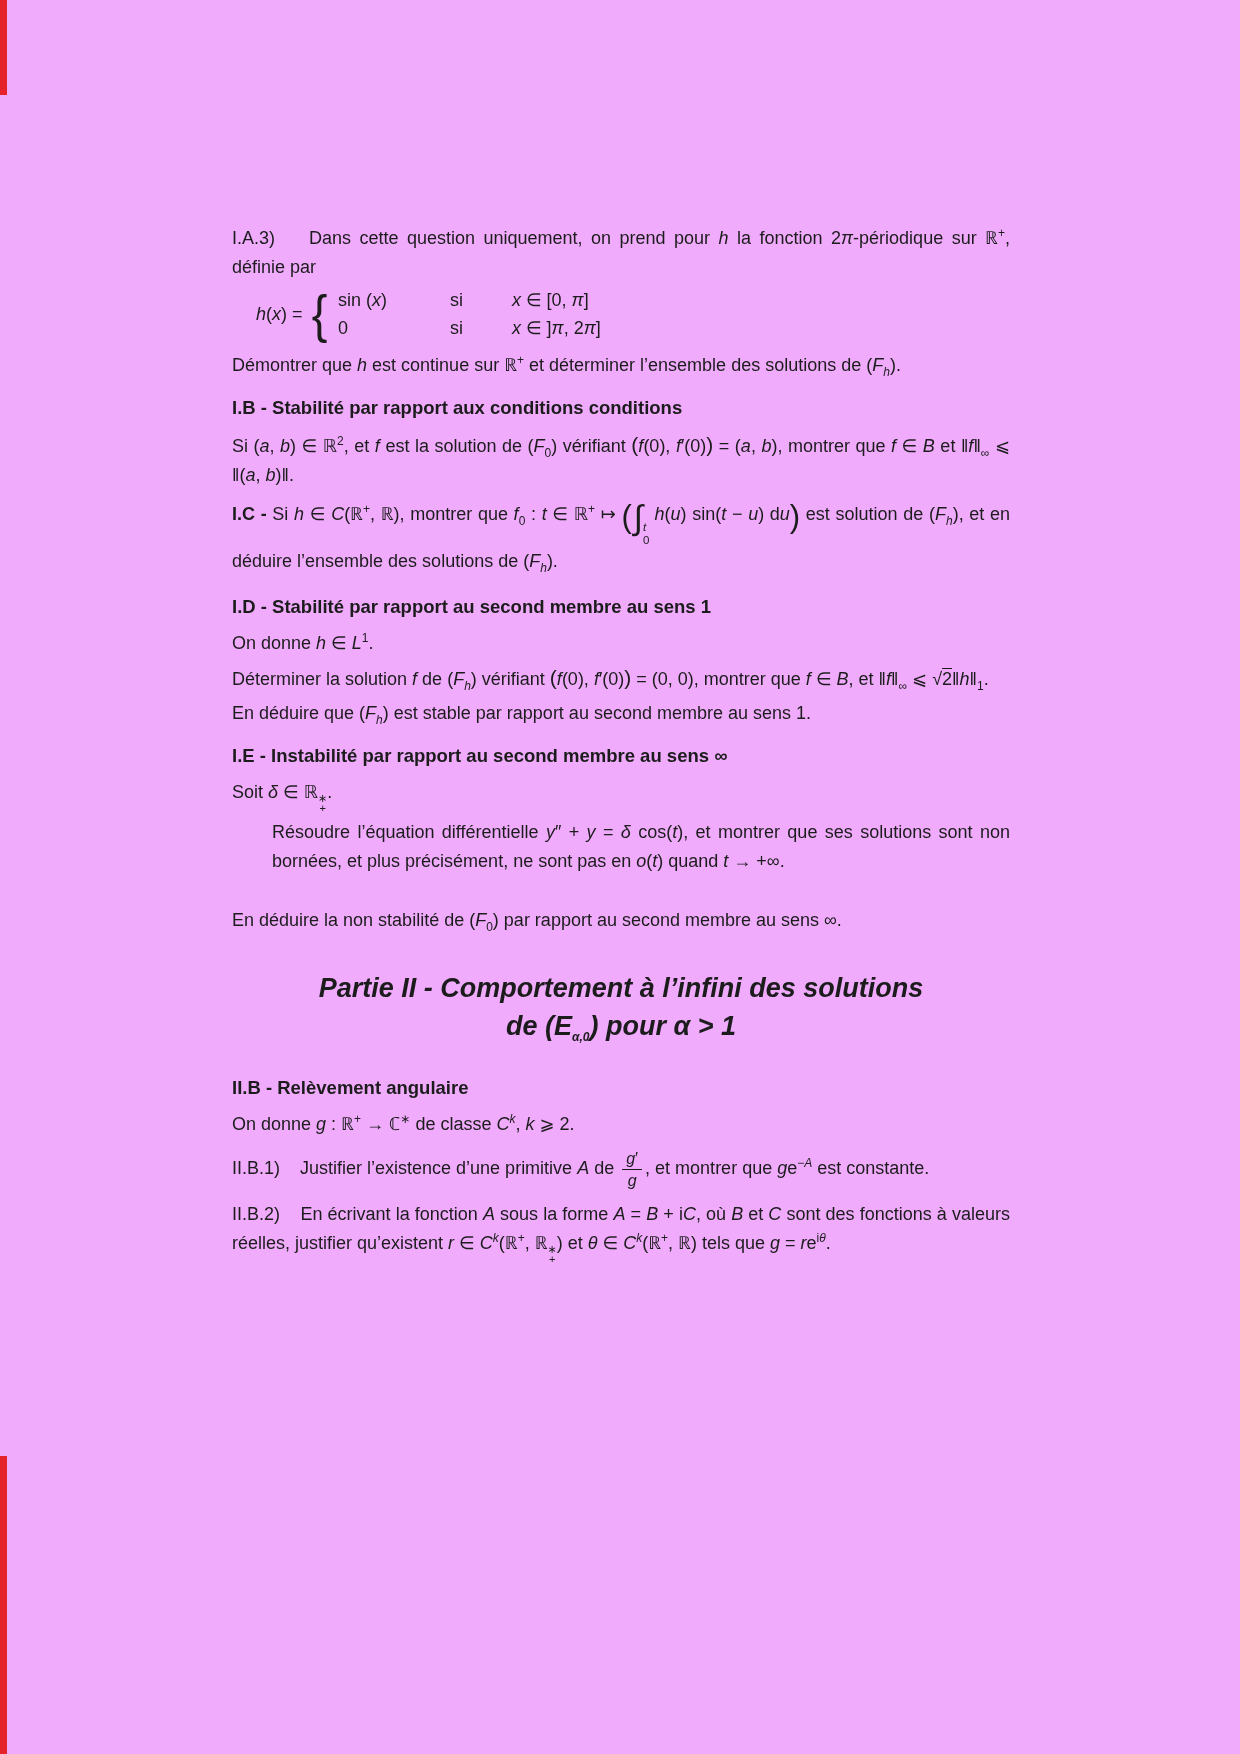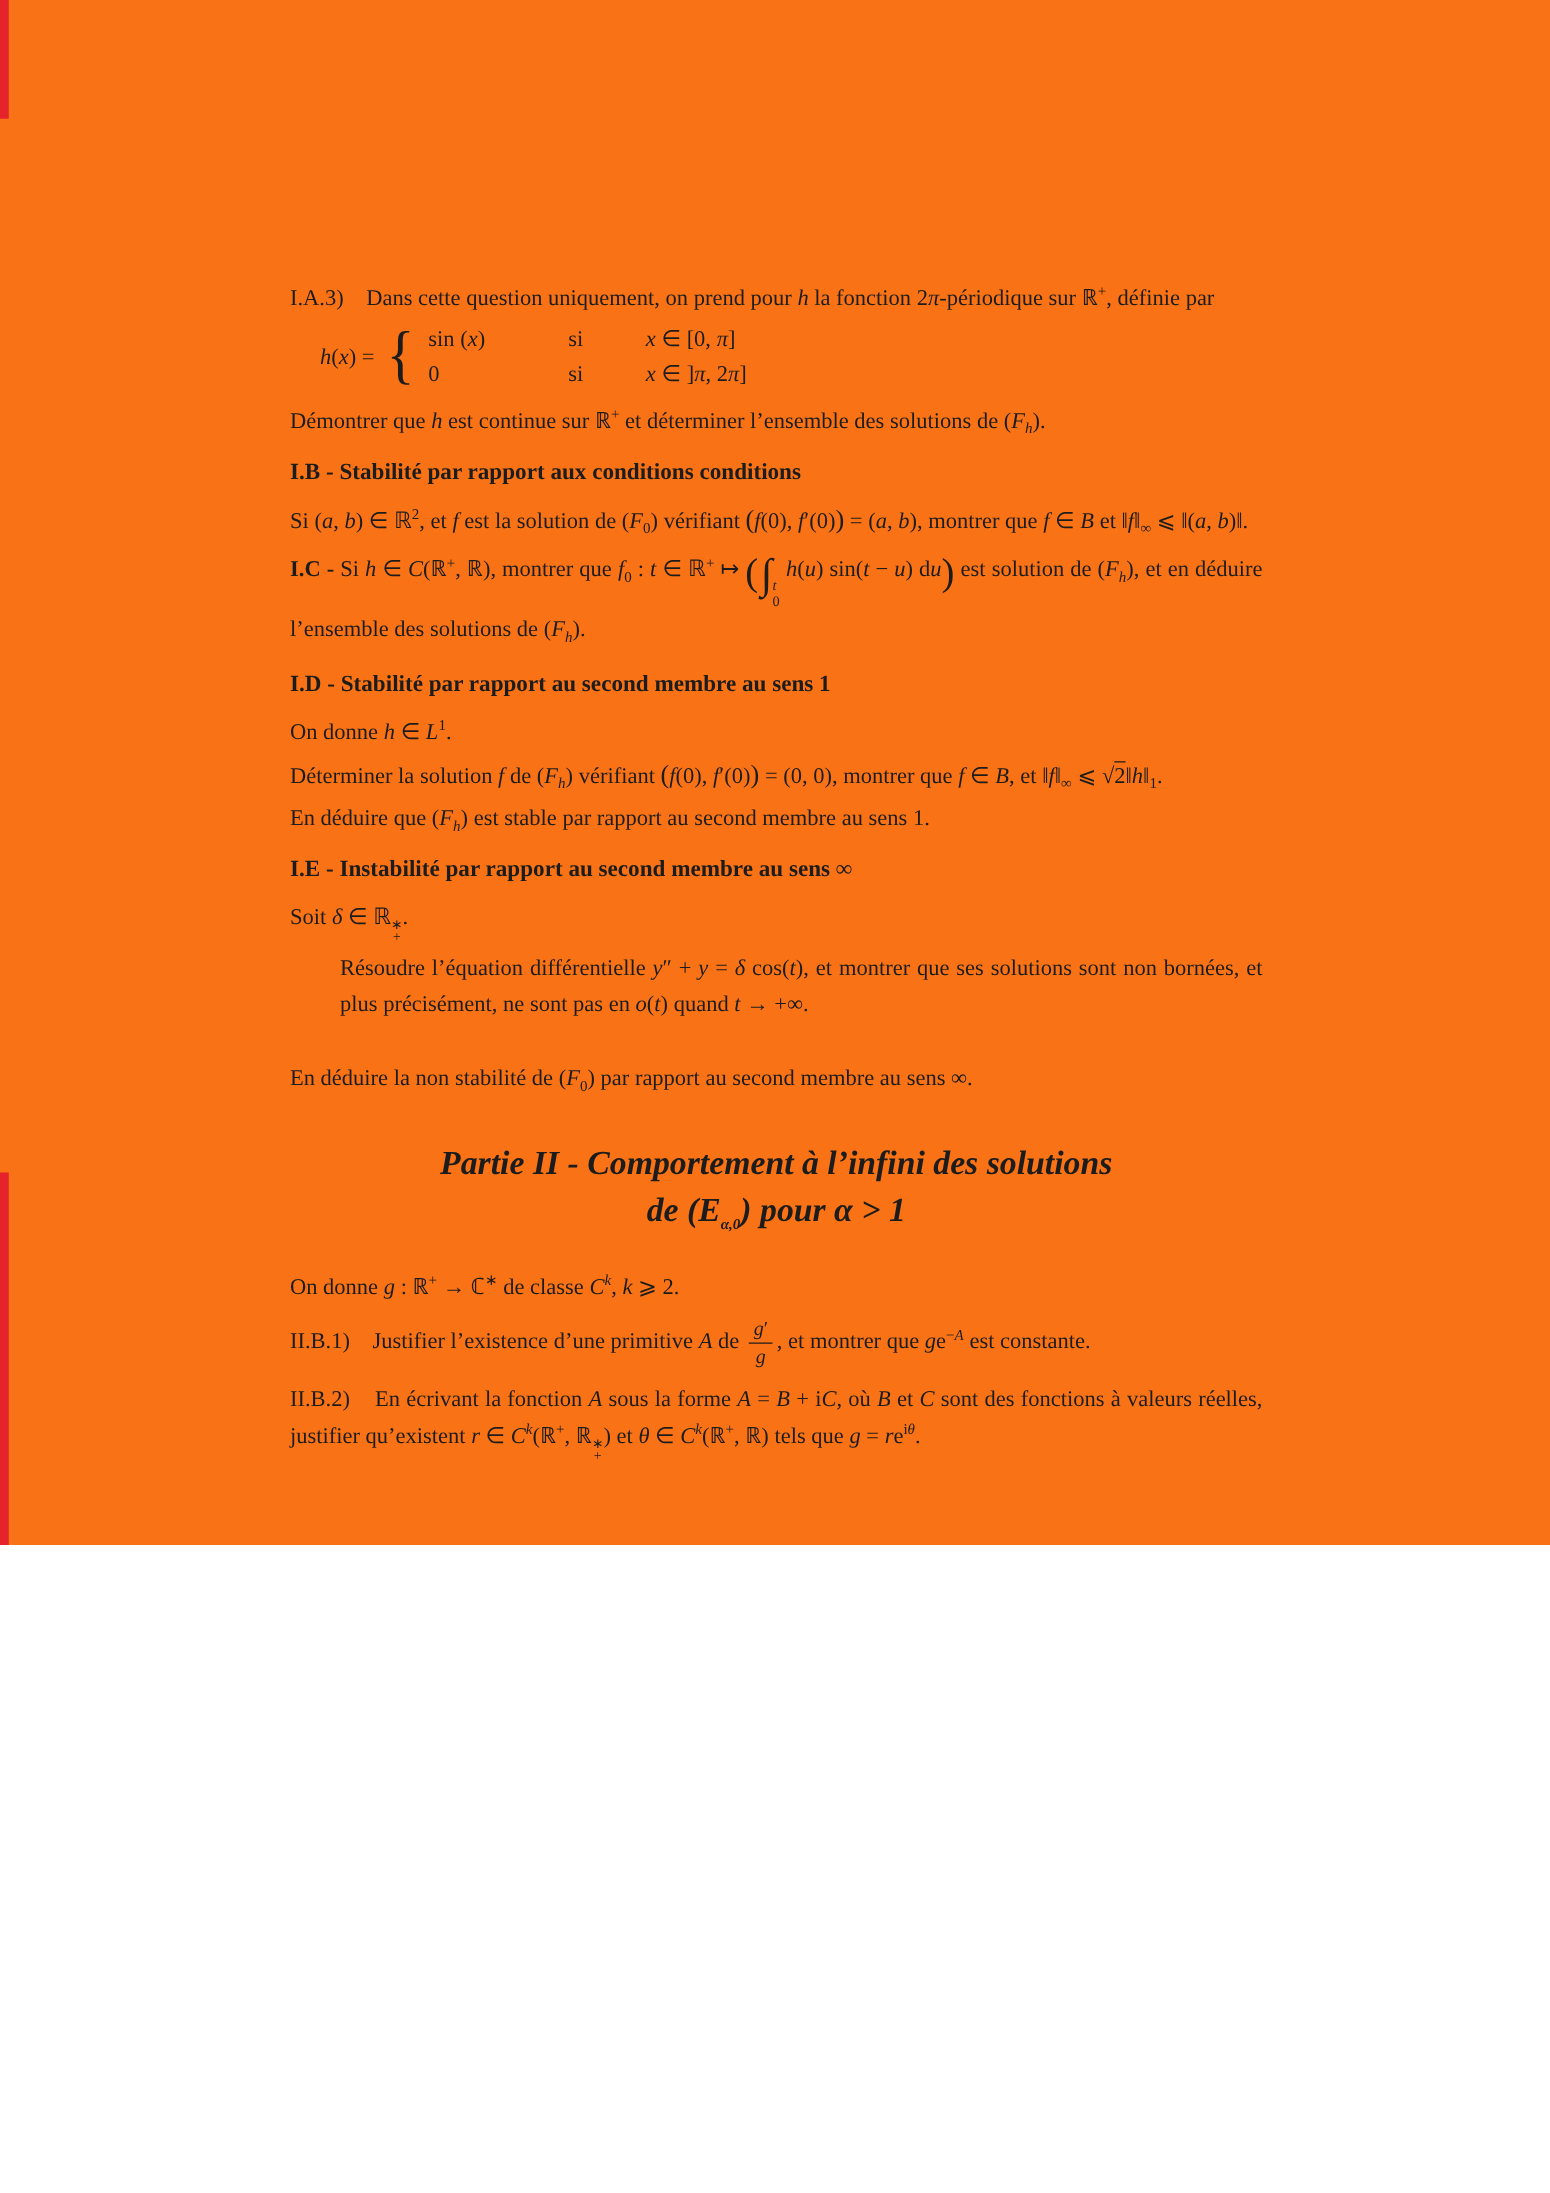--- a/index.html
+++ b/index.html
@@ -1,21 +1,21 @@
 <!DOCTYPE html>
 <html><head>
 <meta charset="utf-8">
 <style>
   html, body { margin: 0; padding: 0; background: #ffffff; }
   .page {
     position: relative;
     width: 1240px;
-    height: 1236px;
-    background: #f97316;
-    font-family: Liberation Serif, serif;
+    height: 1754px;
+    background: #f0abfc;
+    font-family: Liberation Sans, sans-serif;
     color: #1c1c1c;
     overflow: hidden;
   }
   .red-mark { position: absolute; left: 0; width: 7px; }
   .red-mark.top { top: 0; height: 95px; }
   .red-mark.bottom { bottom: 0; height: 298px; }
 
   .content {
     position: absolute;
     left: 232px;
@@ -153,20 +153,21 @@
         </span>.</p>
     <p class="p gap-lg">Résoudre l’équation différentielle <i>y</i>″ + <i>y</i> = <i>δ</i> cos(<i>t</i>), et montrer que ses solutions sont non bornées, et plus précisément, ne sont pas en <i>o</i>(<i>t</i>) quand <i>t</i> → +∞.</p>
     <p class="p gap-md">En déduire la non stabilité de (<i>F</i><sub>0</sub>) par rapport au second membre au sens ∞.</p>
 
     <div class="part-title">
       <div>Partie II - Comportement à l’infini des solutions</div>
       <div>de (E<sub>α,0</sub>) pour α &gt; 1</div>
     </div>
 
 
+    <h3 class="shead">II.B - Relèvement angulaire</h3>
     <p class="p gap-sm">On donne <i>g</i> : ℝ<sup>+</sup> → ℂ<sup>∗</sup> de classe <i>C</i><sup><i>k</i></sup>, <i>k</i> ⩾ 2.</p>
 
     <p class="p gap-sm">II.B.1)&nbsp;&nbsp;&nbsp;&nbsp;Justifier l’existence d’une primitive <i>A</i> de <span class="frac">
           <span class="num"><i>g</i>′</span>
           <span class="den"><i>g</i></span>
         </span>, et montrer que <i>g</i>e<sup>−<i>A</i></sup> est constante.</p>
 
     <p class="p">II.B.2)&nbsp;&nbsp;&nbsp;&nbsp;En écrivant la fonction <i>A</i> sous la forme <i>A</i> = <i>B</i> + i<i>C</i>, où <i>B</i> et <i>C</i> sont des fonctions à valeurs réelles, justifier qu’existent <i>r</i> ∈ <i>C</i><sup><i>k</i></sup>(ℝ<sup>+</sup>, ℝ<span class="stack">
           <span>∗</span>
           <span>+</span>

